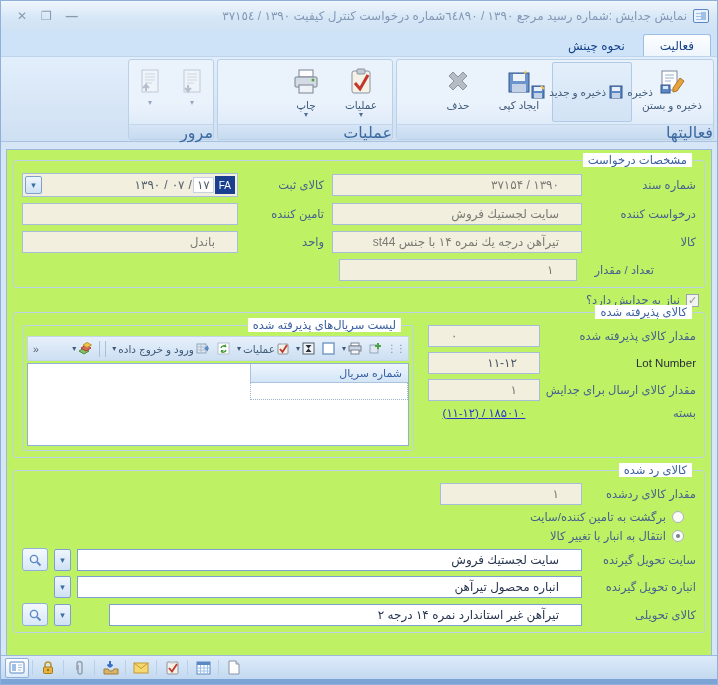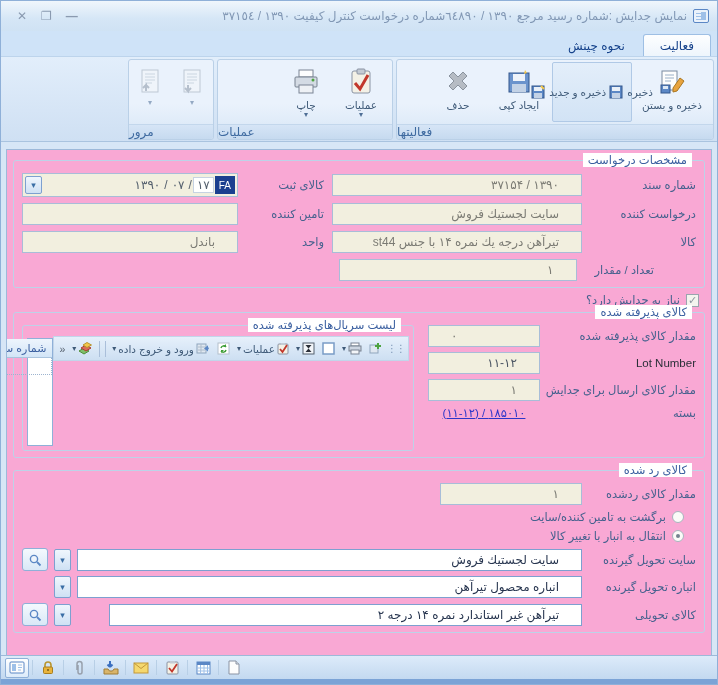--- a/index.html
+++ b/index.html
@@ -18,30 +18,30 @@
 
   
   .tabs { height:26px; background:#cfe3f8; display:flex; align-items:flex-end; padding:0 6px; gap:2px; border-bottom:1px solid #bdd4ec; }
   .tab { padding:4px 16px 3px; color:#15428b; border-radius:3px 3px 0 0; }
   .tab.active { background:linear-gradient(#fdfeff,#eef5fc); border:1px solid #9ebfe4; border-bottom:none; }
 
   
   .ribbon { height:85px; background:linear-gradient(#e2eefb,#cfe0f3); display:flex; align-items:stretch; padding:2px 3px 1px; gap:3px; border-bottom:1px solid #a9c3df; }
   .rgroup { border:1px solid #bad0e7; border-radius:3px; background:linear-gradient(#eaf2fc 55%,#d7e6f6); display:flex; flex-direction:column; }
   .rbody { flex:1; display:flex; align-items:stretch; padding:2px 3px; gap:2px; }
-  .rcap { height:15px; background:linear-gradient(#d6e5f6,#c6daef); color:#3e6aa0; font-size:12px; text-align:left; line-height:15px; border-top:1px solid #c3d7ec; border-radius:0 0 3px 3px; }
+  .rcap { height:15px; background:linear-gradient(#d6e5f6,#c6daef); color:#3e6aa0; font-size:16px; text-align:right; line-height:15px; border-top:1px solid #c3d7ec; border-radius:0 0 3px 3px; }
   .bigbtn { display:flex; flex-direction:column; align-items:center; justify-content:flex-start; padding:3px 4px 1px; border-radius:3px; color:#3f5a78; font-size:10.5px; text-align:center; line-height:12px; }
   .bigbtn .bicon32 { height:34px; display:flex; align-items:center; }
   .ddhint { font-size:8px; color:#4f6f96; line-height:8px; }
   .stack { width:80px; border:1px solid #b0c9e6; background:linear-gradient(#e3eefa,#d2e3f5); border-radius:2px; display:flex; flex-direction:row; justify-content:center; gap:3px; padding:2px 4px; }
   .srow { display:flex; align-items:center; justify-content:flex-end; gap:4px; direction:ltr; color:#3f5a78; font-size:10.5px; white-space:nowrap; }
   .disbtn { opacity:.55; }
 
   
-  .main { margin:7px 5px 0; background:#f9a8d4; border:1px solid #9db9d9; height:511px; padding:2px 6px; overflow:hidden; position:relative; }
+  .main { margin:7px 5px 0; background:#bef264; border:1px solid #9db9d9; height:511px; padding:2px 6px; overflow:hidden; position:relative; }
   .gbox { border:1px solid #bdd2e8; border-radius:3px; position:relative; padding:12px 8px 6px; }
   .gcap { position:absolute; top:-8px; right:12px; background:#fff; padding:0 5px; color:#3a5fa0; font-size:11.5px; }
   .lbl { color:#46618e; font-size:11.5px; white-space:nowrap; }
   .fld { height:22px; background:#f2efdf; border:1px solid #a8bdd8; display:flex; align-items:center; padding:0 22px; color:#7b7b74; overflow:hidden; white-space:nowrap; }
   .fld.white { background:#fff; border-color:#7da0d0; color:#27354f; }
   .alignleft { justify-content:flex-end; }
 
   .grid4 { display:grid; grid-template-columns:106px 250px 78px 1fr; column-gap:8px; row-gap:6px; align-items:center; }
 
   .datefld { height:24px; background:#f2efdf; border:1px solid #a8bdd8; display:flex; align-items:center; padding:1px 2px; gap:1px; color:#55606e; }
@@ -55,21 +55,21 @@
   .radio { width:12px; height:12px; border:1px solid #aab4be; border-radius:50%; background:#fbfbf8; position:relative; flex:none; }
   .radio.on::after { content:""; position:absolute; inset:3px; border-radius:50%; background:#73828f; }
 
   .flexrow { display:flex; align-items:center; gap:6px; }
   .linkval { color:#2b36c9; text-decoration:underline; font-size:11.5px; }
 
   
   .acc-wrap { display:flex; gap:6px; align-items:flex-start; }
   .acc-right { width:276px; display:flex; flex-direction:column; gap:5px; }
   .acc-row { display:grid; grid-template-columns:150px 112px; column-gap:6px; align-items:center; }
-  .serialbox { flex:1; border:1px solid #bdd2e8; border-radius:3px; position:relative; padding:10px 4px 4px; height:126px; display:flex; flex-direction:row; }
+  .serialbox { flex:1; border:1px solid #bdd2e8; border-radius:3px; position:relative; padding:10px 4px 4px; height:126px; display:flex; flex-direction:column; }
   .stoolbar { height:25px; background:linear-gradient(#e6f0fb,#cddff2); border:1px solid #c2d5ea; display:flex; align-items:center; gap:3px; padding:0 3px; font-size:10.5px; color:#3f5a78; }
   .titem { display:flex; align-items:center; gap:2px; padding:1px 2px; border-radius:2px; white-space:nowrap; }
   .tsep { width:1px; height:16px; background:#aabfda; margin:0 1px; }
   .tgrip { color:#7d96b6; font-size:10px; letter-spacing:-1px; }
   .sgrid { flex:1; margin-top:2px; border:1px solid #8fb0d8; background:#fff; position:relative; }
   .shead { position:absolute; top:0; right:0; width:158px; height:19px; background:linear-gradient(#eef5fd,#d3e5f7); border-bottom:1px solid #aac4de; border-left:1px solid #aac4de; color:#3a5fa0; font-size:11px; display:flex; align-items:center; padding:0 6px; }
   .srow-empty { position:absolute; top:19px; right:0; width:158px; height:17px; border:1px dotted #9db4cf; border-top:none; }
 
   
   .rej-row { display:flex; align-items:center; gap:6px; margin-bottom:5px; }

